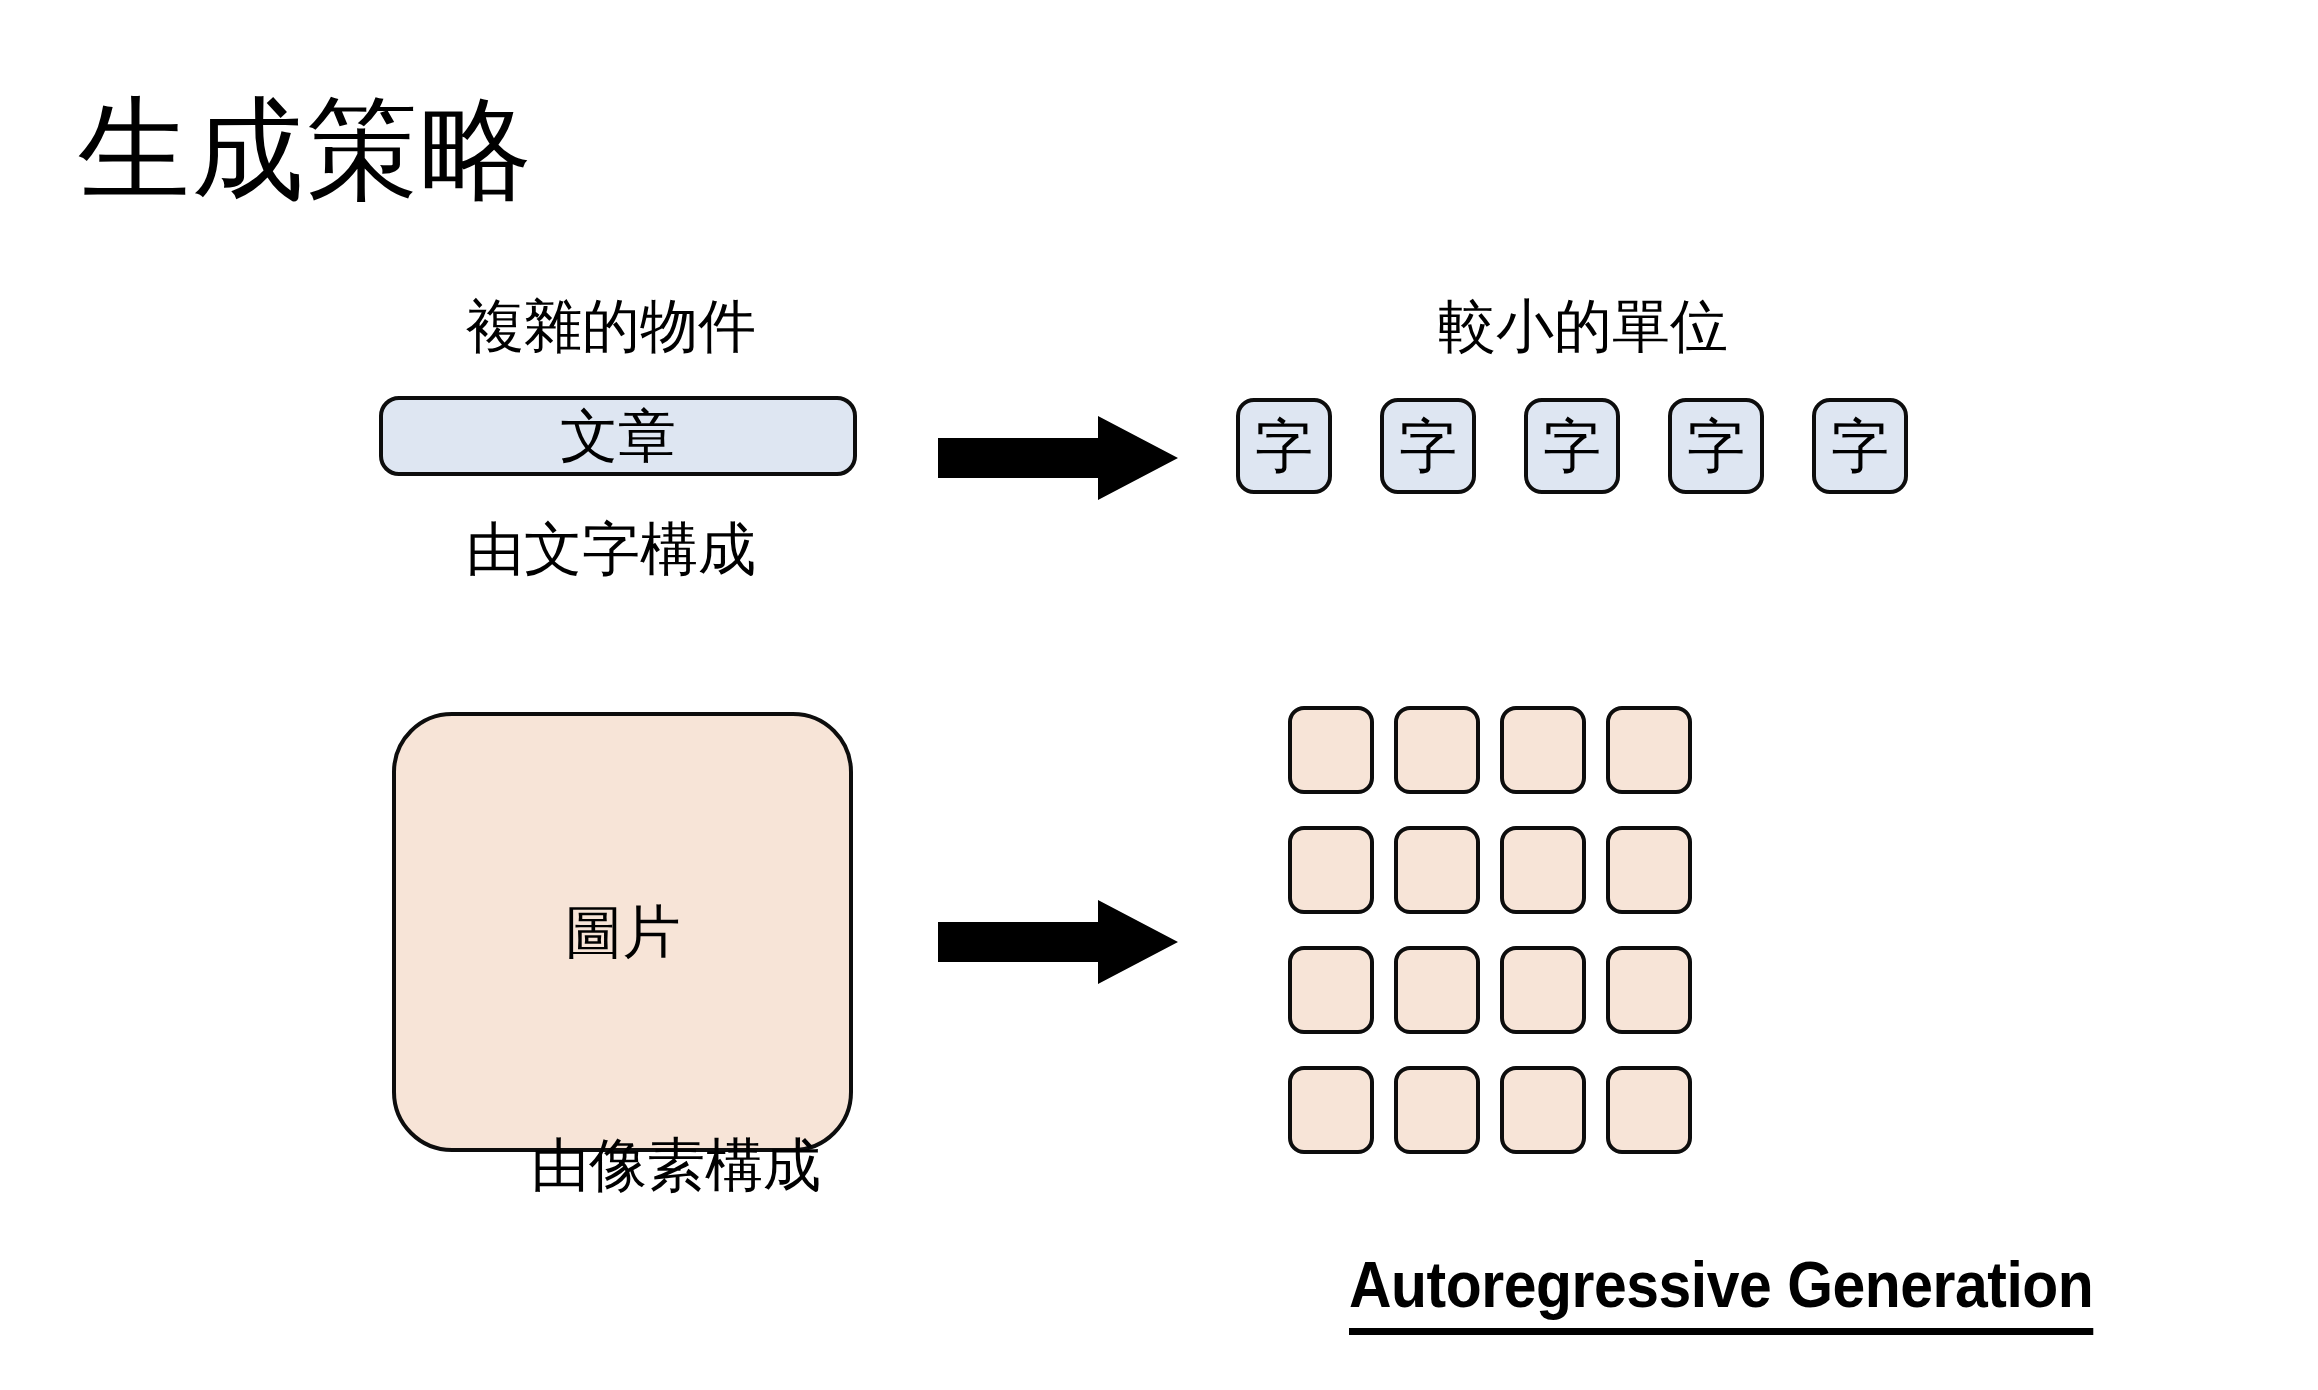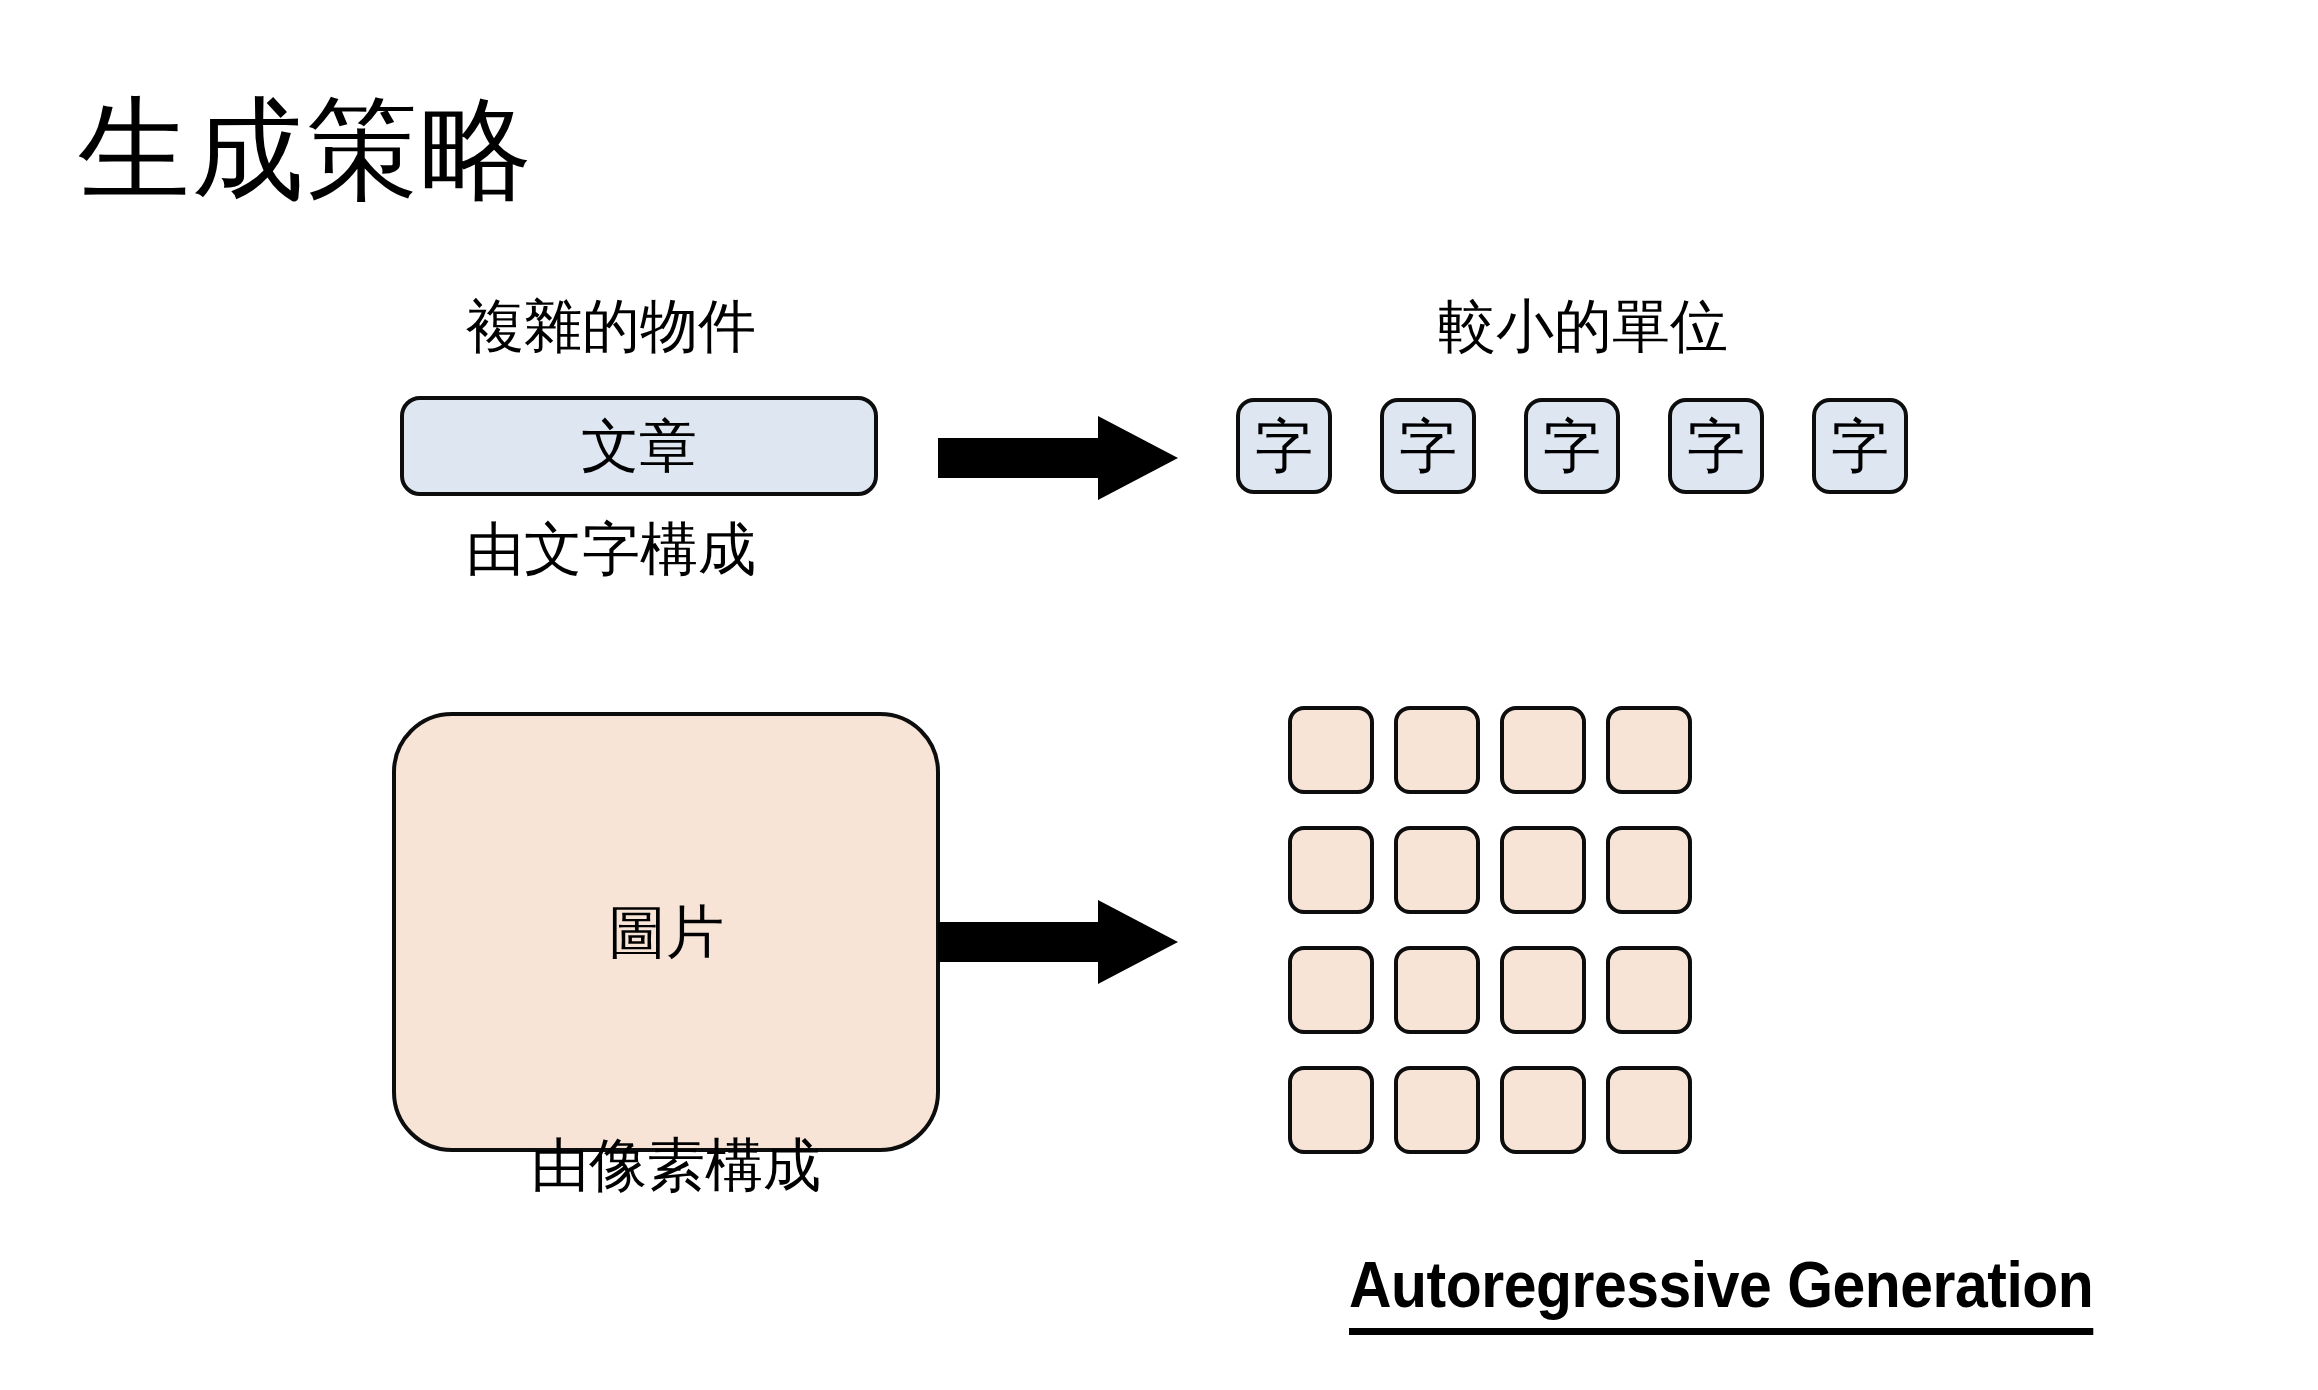--- a/index.html
+++ b/index.html
@@ -44,24 +44,24 @@
 
   #caption-complex-object { left: 466px;  top: 297px; }
   #caption-made-of-text   { left: 466px;  top: 520px; }
   #caption-smaller-unit   { left: 1438px; top: 297px; }
   #caption-sequential     { left: 1207px; top: 570px; }
   #caption-made-of-pixels { left: 483px;  top: 1136px; margin-left: 48px; }
 
   
   #article-box {
     position: absolute;
-    left: 400px;
+    left: 379px;
     top: 396px;
     width: 478px;
-    height: 100px;
+    height: 80px;
     background: #dee6f2;
     border: 4px solid #0d0d0d;
     border-radius: 20px;
     box-sizing: border-box;
     display: flex;
     align-items: center;
     justify-content: center;
   }
   #article-box .box-label {
     font-size: 58px;
@@ -91,21 +91,21 @@
   .token-box .box-label {
     font-size: 58px;
     line-height: 1;
   }
 
   
   #image-box {
     position: absolute;
     left: 392px;
     top: 712px;
-    width: 548px;
+    width: 461px;
     height: 440px;
     background: #f7e4d7;
     border: 4px solid #0d0d0d;
     border-radius: 60px;
     box-sizing: border-box;
     display: flex;
     align-items: center;
     justify-content: center;
   }
   #image-box .box-label {

